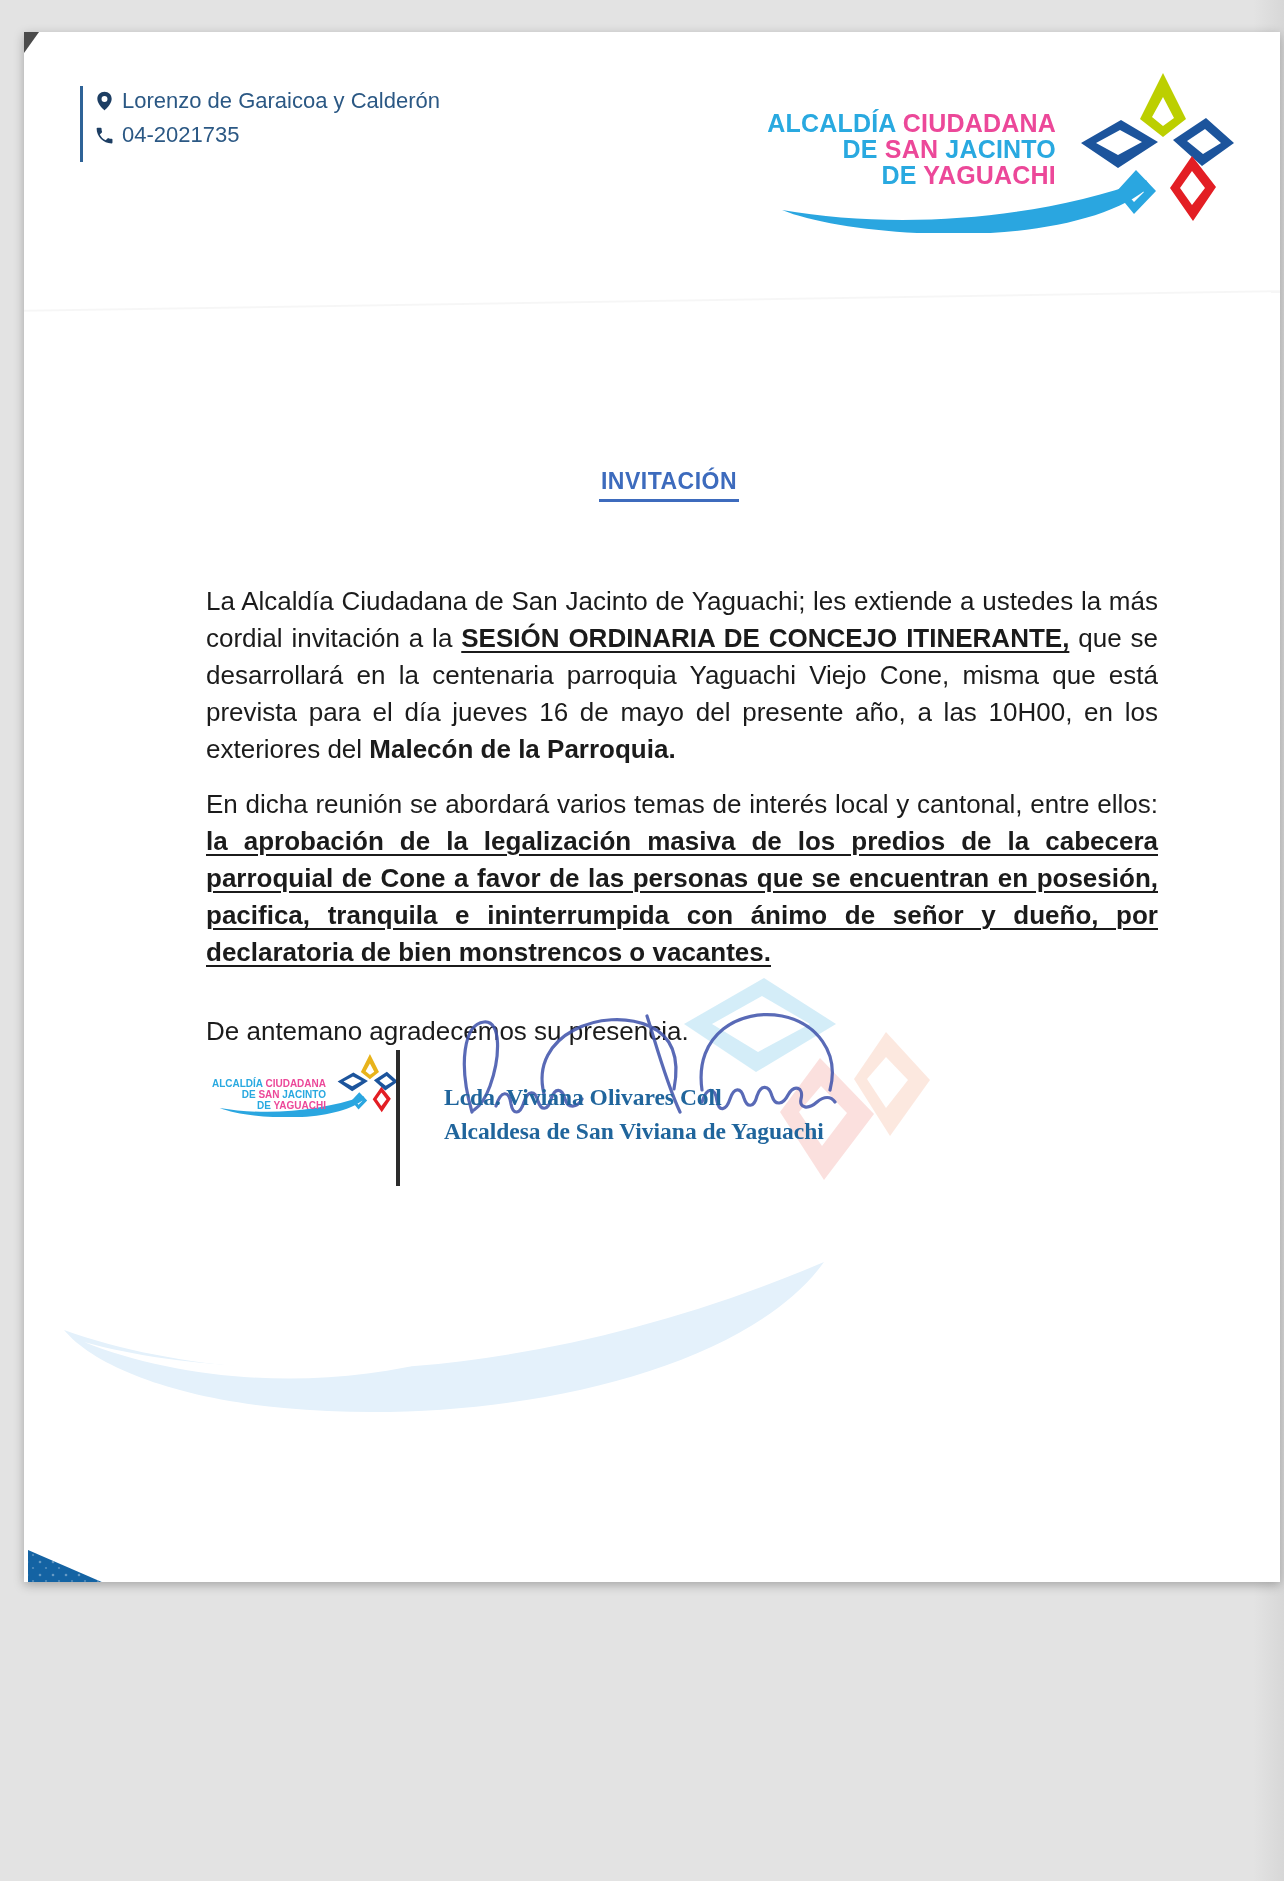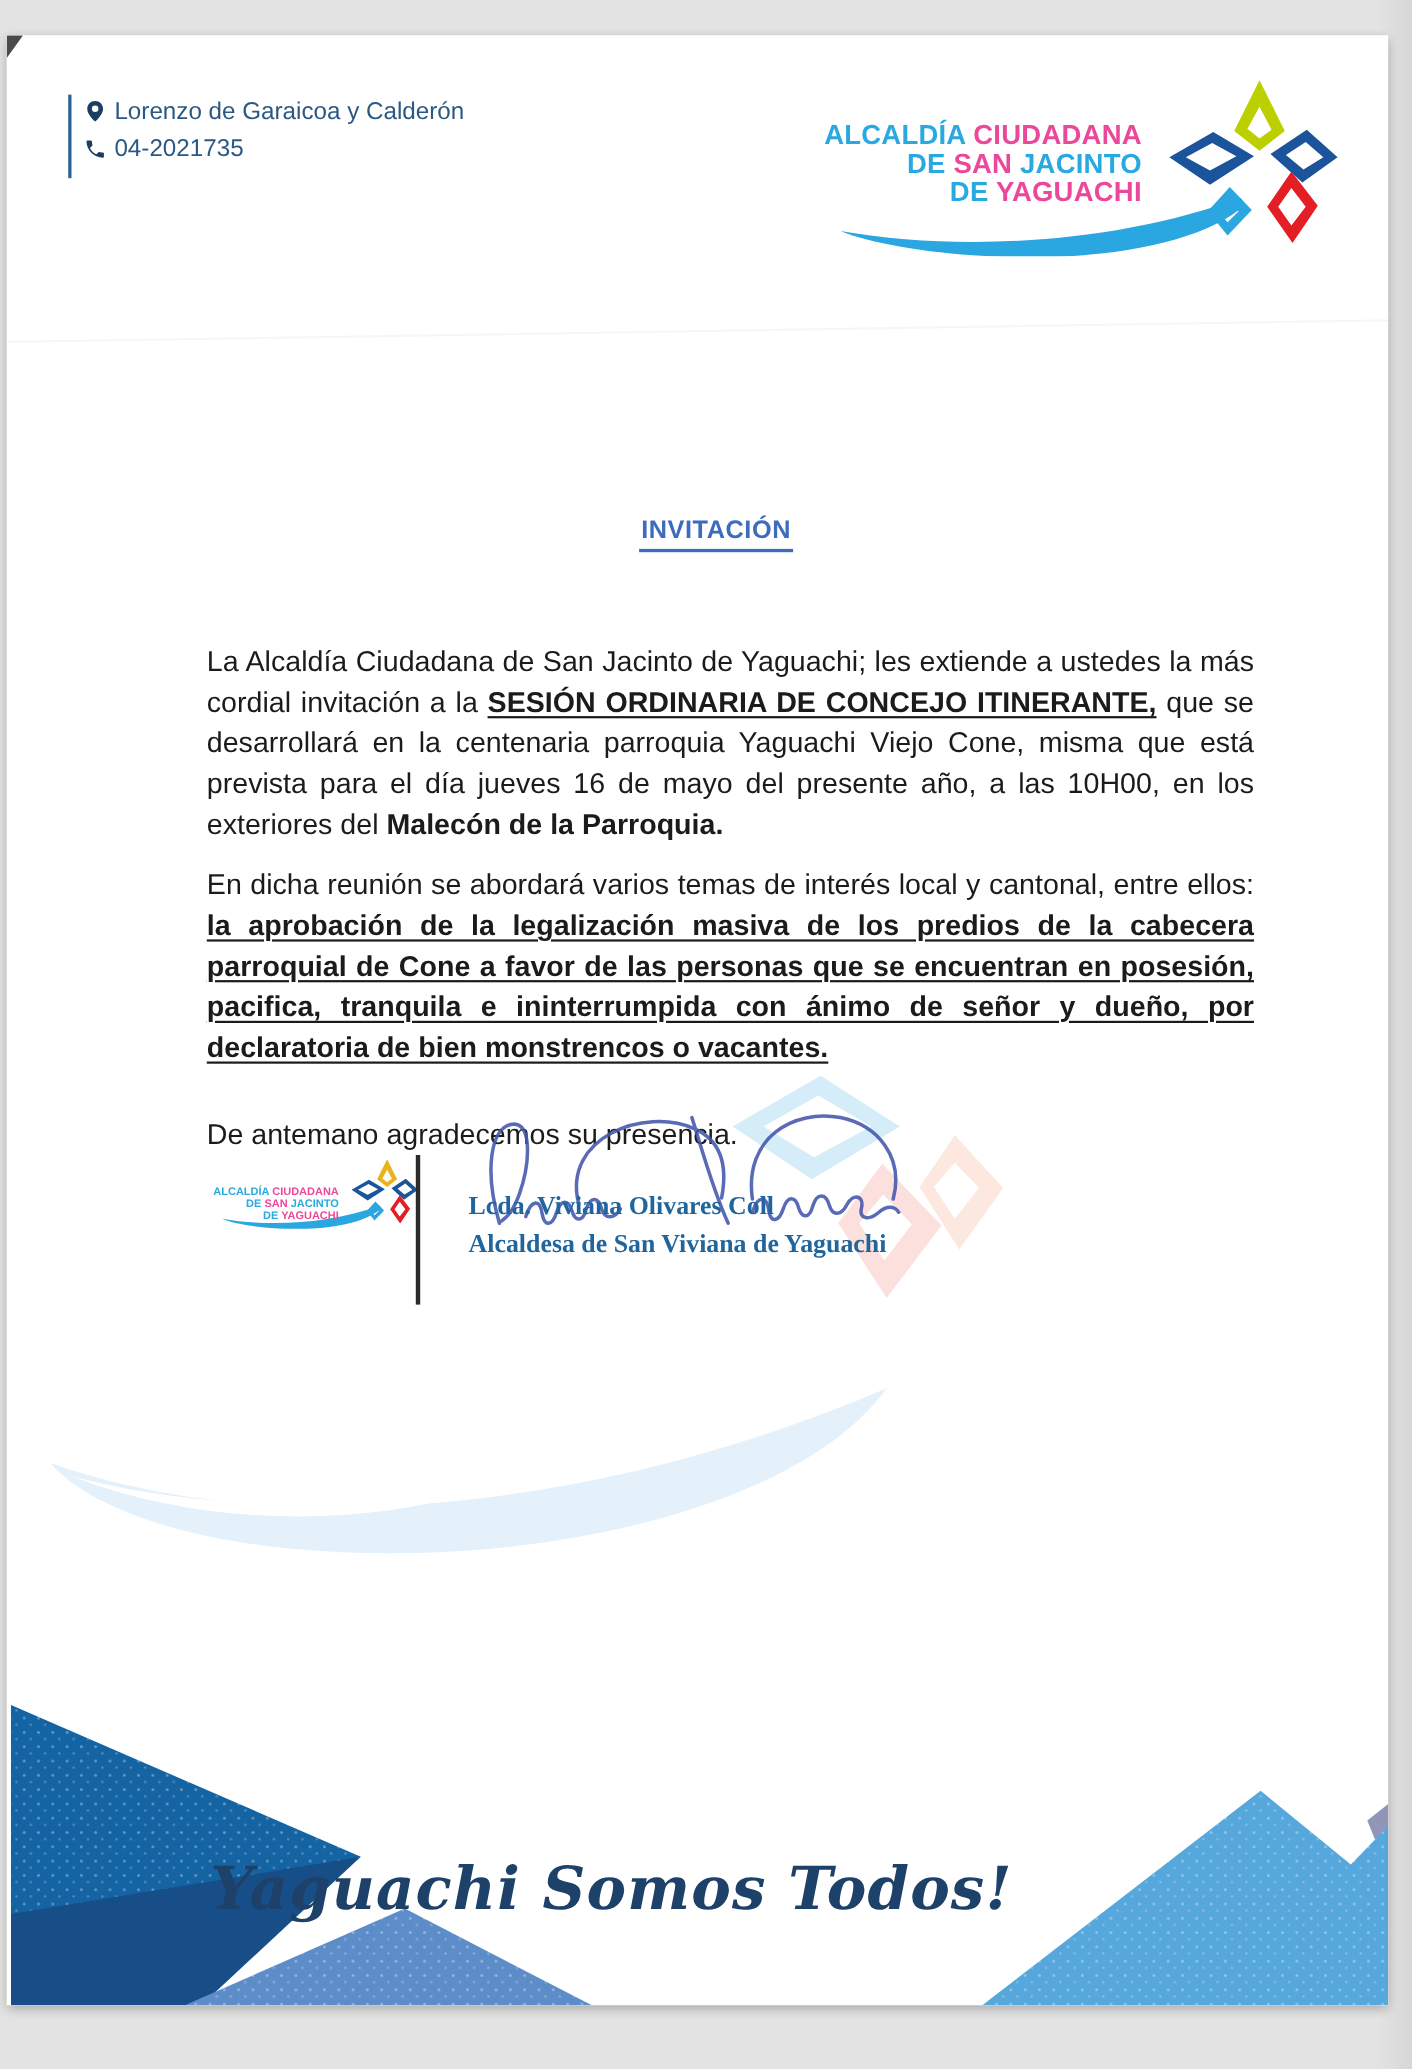--- a/index.html
+++ b/index.html
@@ -3,21 +3,21 @@
 <meta charset="utf-8">
 <style>
   * { margin:0; padding:0; box-sizing:border-box; }
   html,body { width:1284px; height:1881px; }
   body {
     font-family:"Liberation Sans", sans-serif;
     background:linear-gradient(90deg,#e3e3e3 0%,#e3e3e3 97.6%,#d7d7d7 100%);
     position:relative; overflow:hidden;
   }
   .page {
-    position:absolute; left:6px; top:32px; width:1256px; height:1791px;
+    position:absolute; left:24px; top:32px; width:1256px; height:1550px;
     background:#ffffff; box-shadow:0 3px 10px rgba(0,0,0,.28);
     overflow:hidden;
   }
   .corner-mark { position:absolute; left:0; top:0; width:15px; height:21px;
     background:#4a4a4a; clip-path:polygon(0 0,100% 0,0 100%); }
   .crease { position:absolute; left:-12px; top:268px; width:1280px; height:2px;
     background:rgba(0,0,0,.035); transform:rotate(-0.9deg); }
 
   
   .contact { position:absolute; left:56px; top:52px; }

